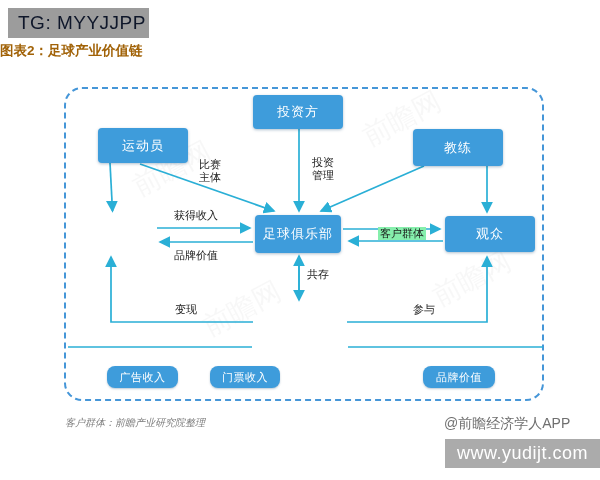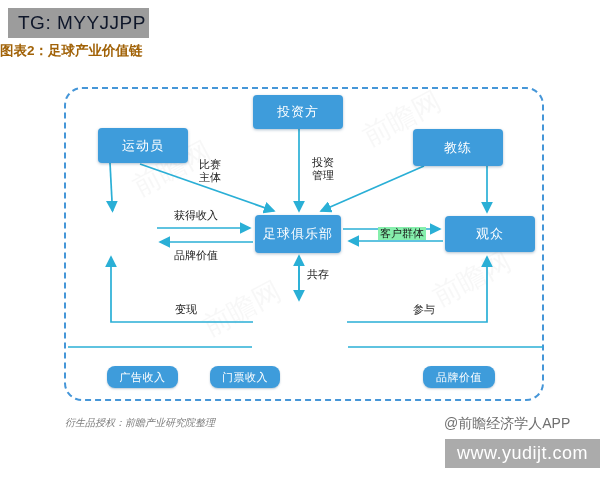--- a/index.html
+++ b/index.html
@@ -115,17 +115,17 @@
 
   <div class="elabel two l-match">比赛主体</div>
   <div class="elabel two l-invest">投资管理</div>
   <div class="elabel l-income">获得收入</div>
   <div class="elabel l-licensedev">品牌价值</div>
   <div class="elabel l-customer">客户群体</div>
   <div class="elabel l-coexist">共存</div>
   <div class="elabel l-monetize">变现</div>
   <div class="elabel l-participate">参与</div>
 
-  <div class="source">衍生品授权：前瞻产业研究院整理</div>
+  <div class="source">客户群体：前瞻产业研究院整理</div>
   <div class="credit">@前瞻经济学人APP</div>
   <div class="overlay">www.yudijt.com</div>
 
 </div>
 
 </body></html>

